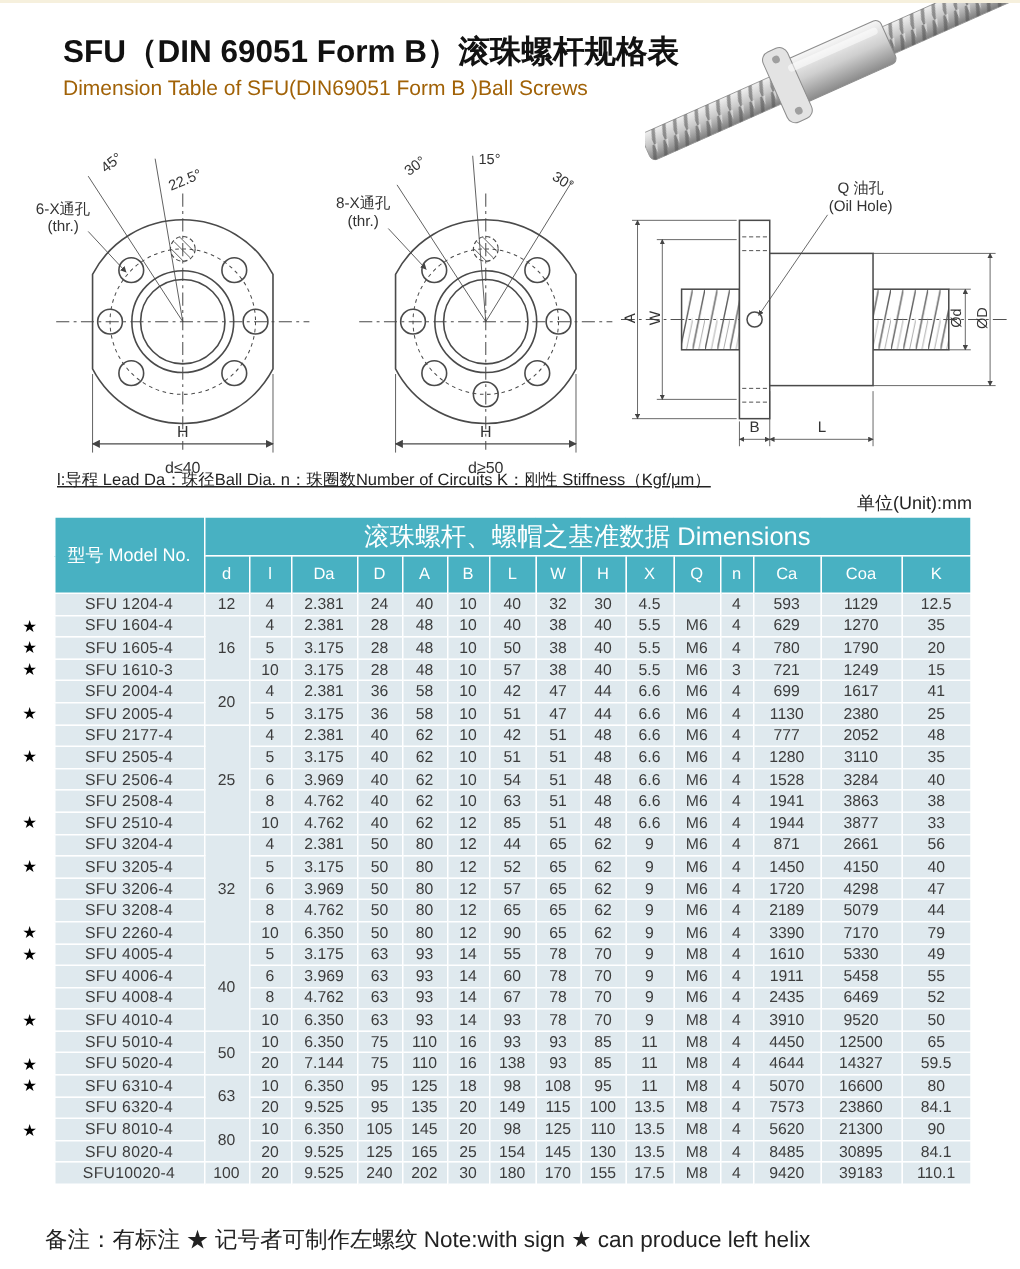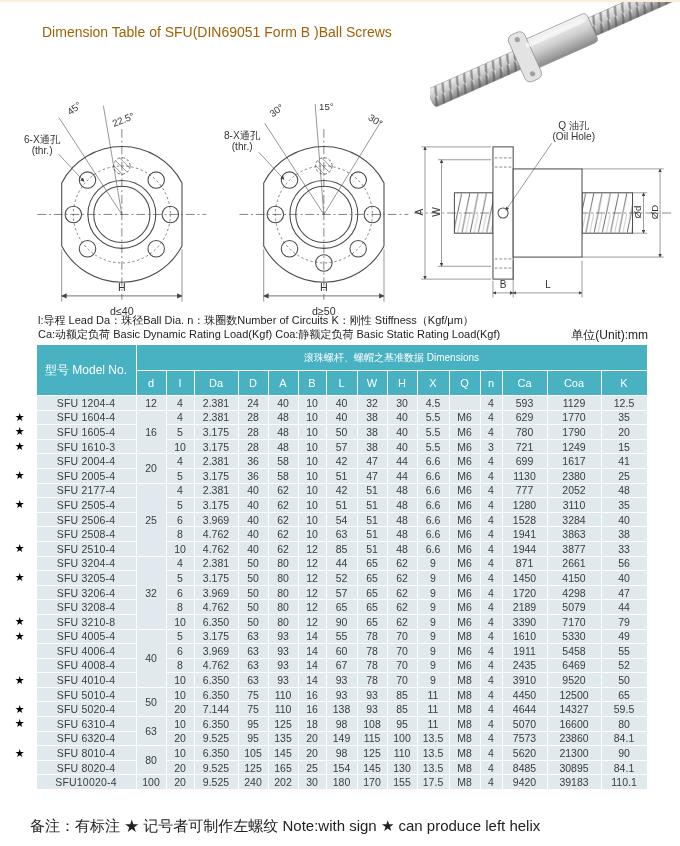--- a/index.html
+++ b/index.html
@@ -11,40 +11,41 @@
   .top-edge{position:absolute;top:0;left:0;width:680px;height:2px;background:#f6f0dd;}
   .titles{position:absolute;top:22px;left:42px;}
   .titles h1{margin:0;font-size:21px;line-height:26px;color:#111;font-weight:bold;letter-spacing:0;}
   .titles .sub{font-size:14px;line-height:18px;color:#a16207;margin-top:1px;}
   #photo{position:absolute;top:2px;right:4px;}
   .drawings{position:absolute;top:94px;left:0;width:680px;height:218px;}
   #flange6{position:absolute;left:20px;top:4px;}
   #flange8{position:absolute;left:222px;top:4px;}
   #nutview{position:absolute;left:412px;top:18px;}
   svg text{fill:#333;font-family:"Liberation Sans", sans-serif;}
-  .legend{position:absolute;top:313px;left:38px;font-size:11px;line-height:14px;color:#222;}
+  .legend{position:absolute;top:313px;left:38px;font-size:11px;line-height:14px;color:#222;text-decoration:underline;}
   .unit{position:absolute;top:327px;right:32px;font-size:12px;color:#222;}
   .tablewrap{position:absolute;top:344px;left:4px;}
   table{border-collapse:collapse;table-layout:fixed;width:643px;font-size:10.5px;}
   thead th{background:#48b1c2;color:#fff;font-weight:normal;border:1px solid #fff;padding:0;}
-  th.group-th{height:25px;font-size:10px;margin-top:25px;}
+  th.group-th{height:25px;font-size:17px;margin-top:25px;}
   th.model-th{font-size:12px;}
   tr.colrow th{height:24px;font-size:11px;}
   th.star-th{background:transparent;border:none;}
   tbody td{background:#dfe9ee;border:1px solid #fff;text-align:center;height:13.6px;padding:0;color:#3c3c3c;}
   tbody td.star-td{background:transparent;border:none;color:#000;font-size:11px;}
   tbody td.model-td{letter-spacing:0.2px;}
   .note{position:absolute;top:817px;left:30px;font-size:15px;color:#222;}
 </style>
 </head>
 <body>
 
 <div class="top-edge"></div>
 
 <div class="titles">
+  <h1>SFU（DIN 69051 Form B）滚珠螺杆规格表</h1>
   <div class="sub">Dimension Table of SFU(DIN69051 Form B )Ball Screws</div>
 </div>
 
 <svg id="photo" width="246" height="112" viewBox="0 0 250 114">
   <defs>
     <linearGradient id="mg1" x1="0" y1="0" x2="0" y2="1">
       <stop offset="0" stop-color="#f0f0f0"></stop>
         <stop offset="0.45" stop-color="#c9c9c9"></stop>
         <stop offset="1" stop-color="#7d7d7d"></stop>
     </linearGradient>
@@ -207,21 +208,20 @@
     <text x="28" y="113" font-size="11" text-anchor="middle" transform="rotate(-90 27 110)">W</text>
     <text x="99" y="192" font-size="11" text-anchor="middle">B</text>
     <text x="148" y="192" font-size="11" text-anchor="middle">L</text>
     <text x="247" y="113" font-size="10.5" text-anchor="middle" transform="rotate(-90 246 110)">Ød</text>
     <text x="266" y="113" font-size="10.5" text-anchor="middle" transform="rotate(-90 265 110)">ØD</text>
   </svg>
 </div>
 
 <div class="legend">
   <div>l:导程 Lead  Da：珠径Ball Dia.   n：珠圈数Number of Circuits   K：刚性 Stiffness（Kgf/μm）</div>
-  <div>Ca:动额定负荷 Basic Dynamic Rating Load(Kgf)   Coa:静额定负荷 Basic Static Rating Load(Kgf)</div>
 </div>
 <div class="unit">单位(Unit):mm</div>
 
 <div class="tablewrap">
   <table>
     <colgroup>
       <col style="width:32px">
         <col style="width:100px">
         <col style="width:30px">
         <col style="width:28px">
@@ -292,21 +292,21 @@
           <td>28</td>
           <td>48</td>
           <td>10</td>
           <td>40</td>
           <td>38</td>
           <td>40</td>
           <td>5.5</td>
           <td>M6</td>
           <td>4</td>
           <td>629</td>
-          <td>1770</td>
+          <td>1270</td>
           <td>35</td>
         </tr>
         <tr>
           <td class="star-td">★</td>
           <td class="model-td">SFU 1605-4</td>
           <td>5</td>
           <td>3.175</td>
           <td>28</td>
           <td>48</td>
           <td>10</td>
@@ -534,21 +534,21 @@
           <td>62</td>
           <td>9</td>
           <td>M6</td>
           <td>4</td>
           <td>2189</td>
           <td>5079</td>
           <td>44</td>
         </tr>
         <tr>
           <td class="star-td">★</td>
-          <td class="model-td">SFU 3210-8</td>
+          <td class="model-td">SFU 2260-4</td>
           <td>10</td>
           <td>6.350</td>
           <td>50</td>
           <td>80</td>
           <td>12</td>
           <td>90</td>
           <td>65</td>
           <td>62</td>
           <td>9</td>
           <td>M6</td>

